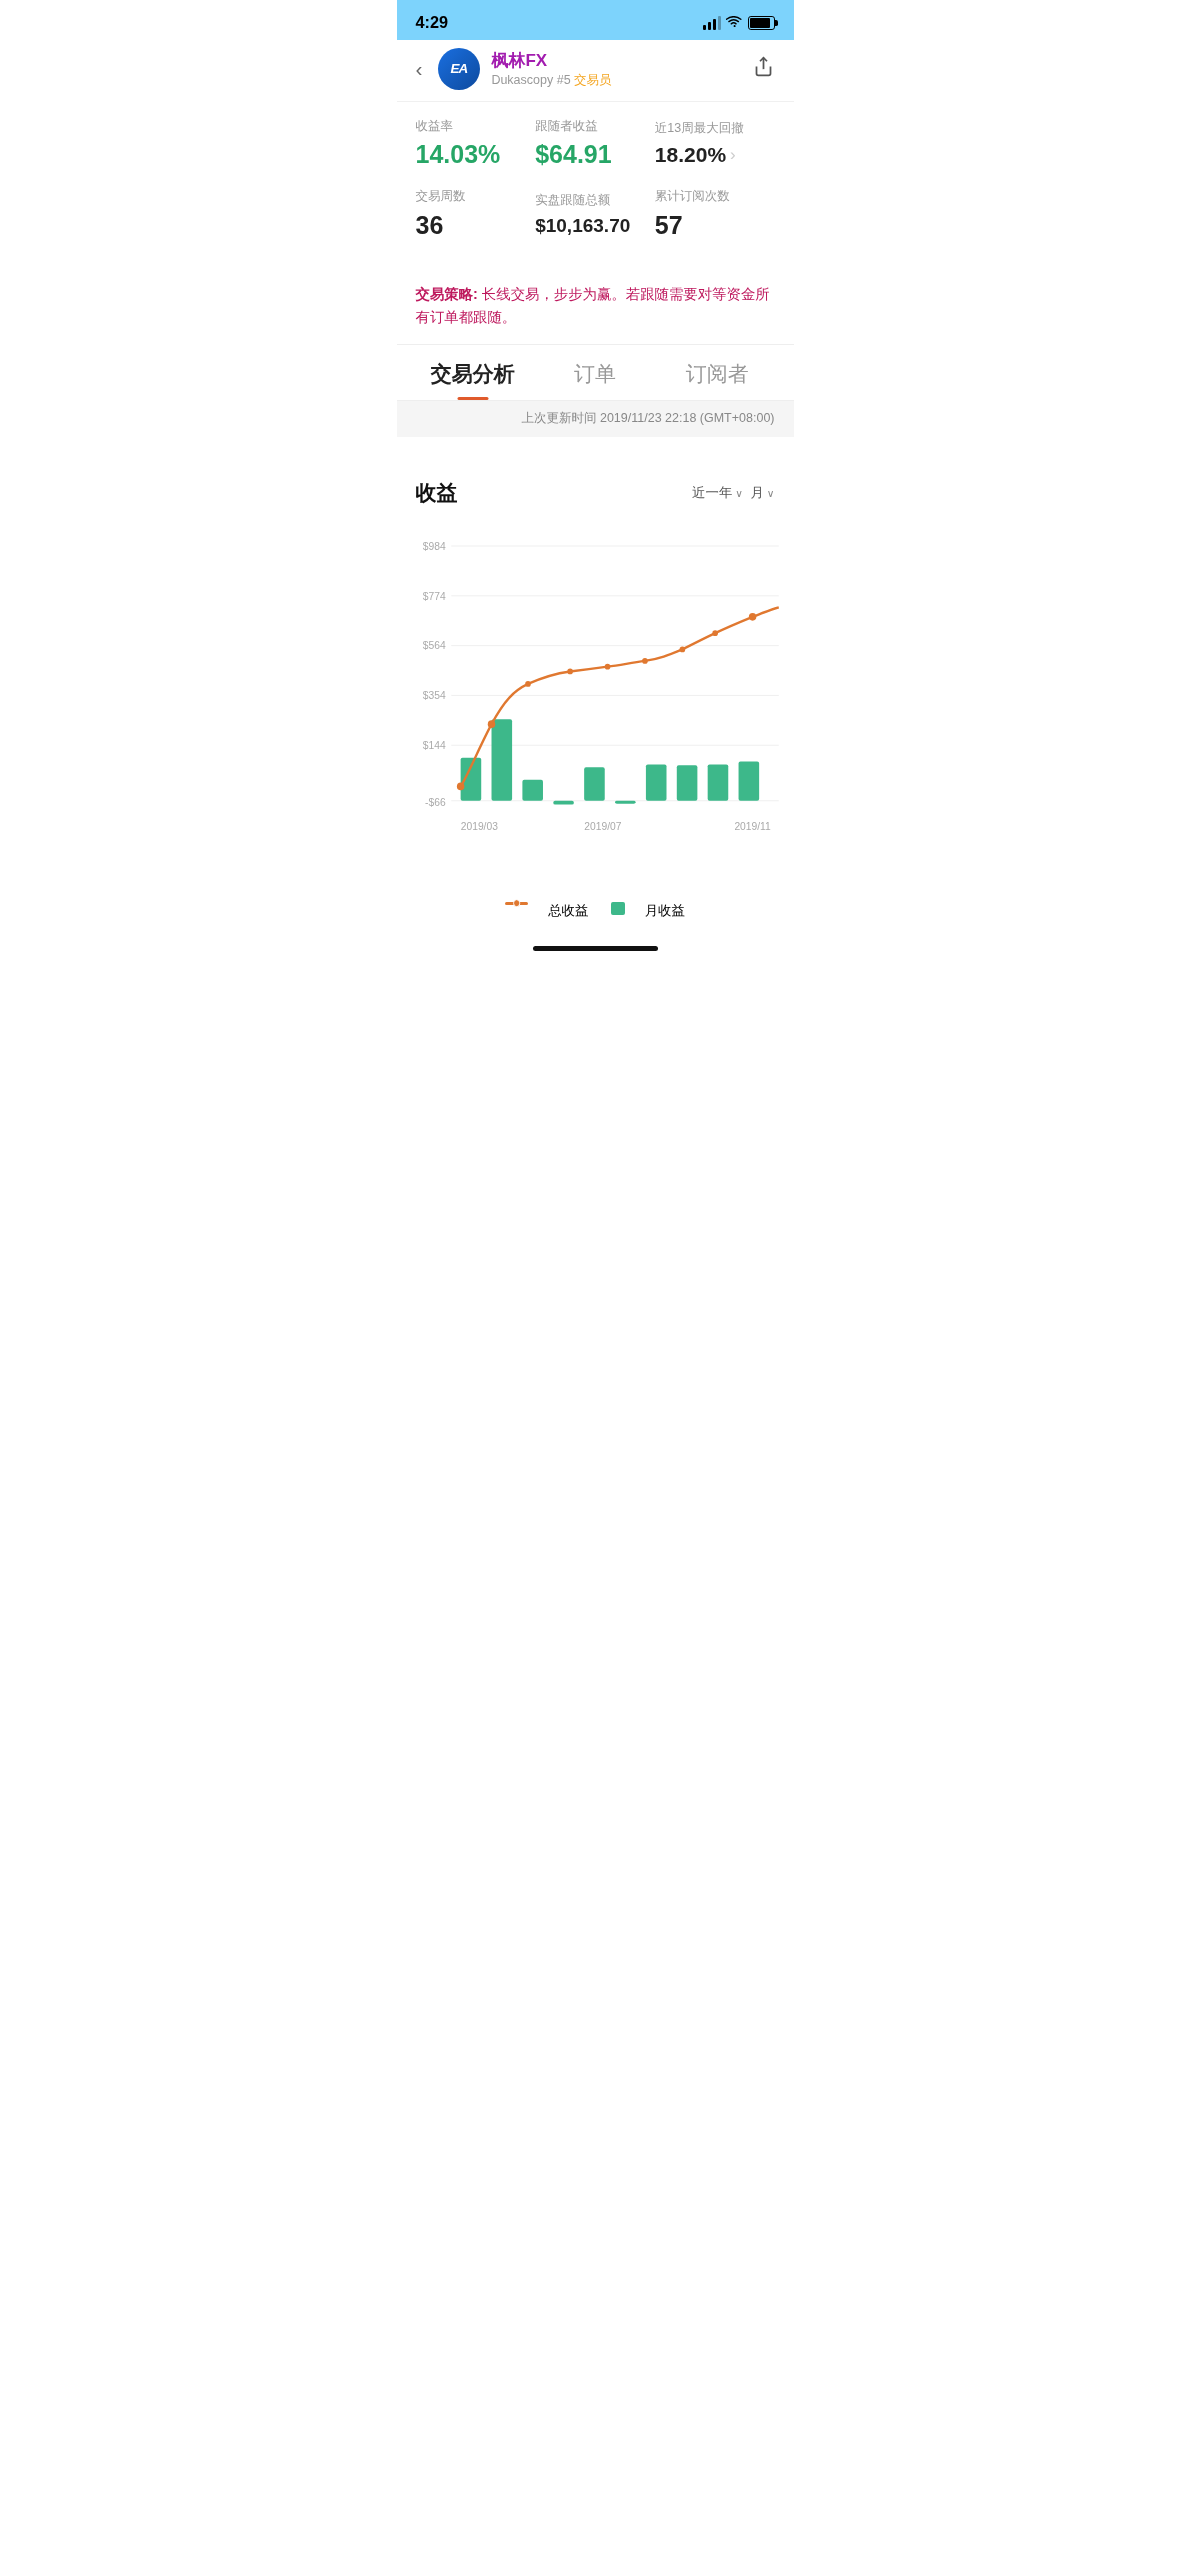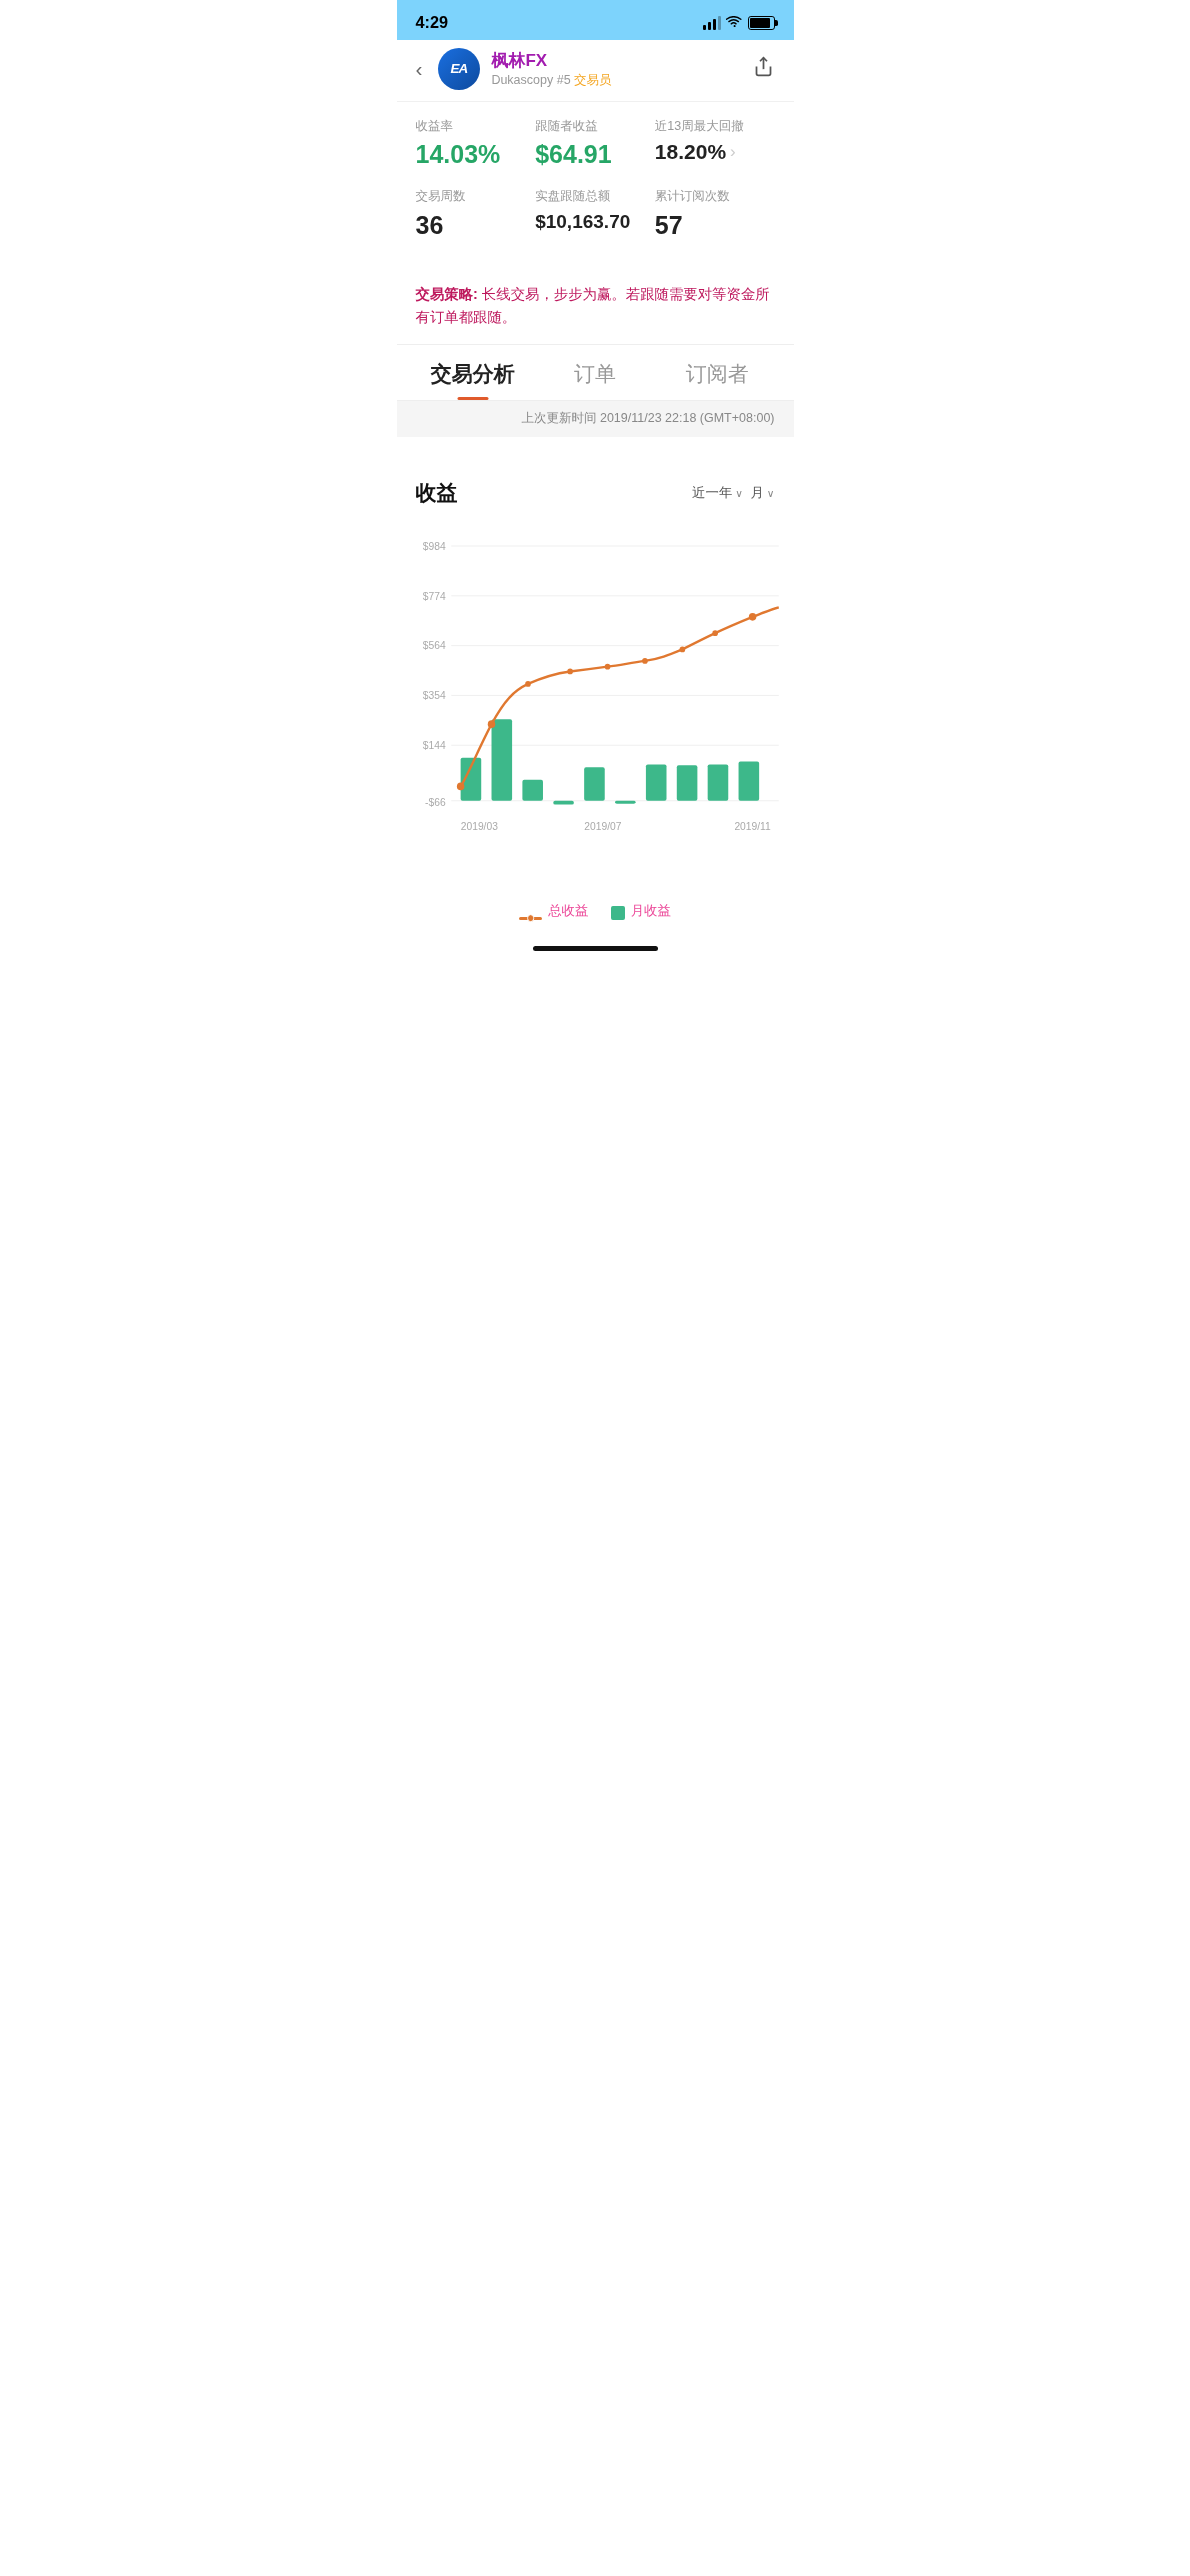--- a/index.html
+++ b/index.html
@@ -137,20 +137,21 @@
     }
 
     
     .stats-section {
       padding: 15.3px 19px 7.7px;
       background: #fff;
     }
     .stats-row {
       display: flex;
       margin-bottom: 19px;
+      align-items: center;
     }
     .stat-item {
       flex: 1;
     }
     .stat-label {
       font-size: 12.5px;
       color: #999;
       margin-bottom: 5.8px;
     }
     .stat-value {
@@ -265,24 +266,24 @@
 
     
     .chart-legend {
       display: flex;
       justify-content: center;
       gap: 23px;
       padding: 15.3px 0 19px;
     }
     .legend-item {
       display: flex;
-      align-items: flex-end;
-      gap: 6px;
+      align-items: flex-start;
+      gap: 20px;
       font-size: 13.4px;
-      color: #ec4899;
+      color: #000000;
     }
 
     
     .home-indicator {
       display: flex;
       justify-content: center;
       padding: 7.7px 0 11.5px;
     }
     .home-indicator-bar {
       width: 125px;

